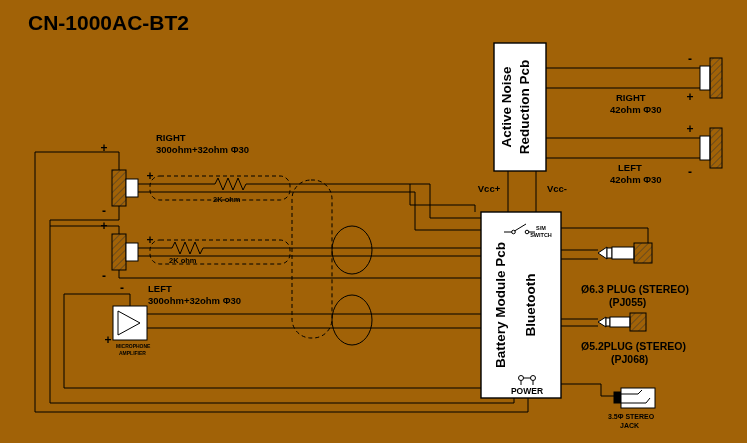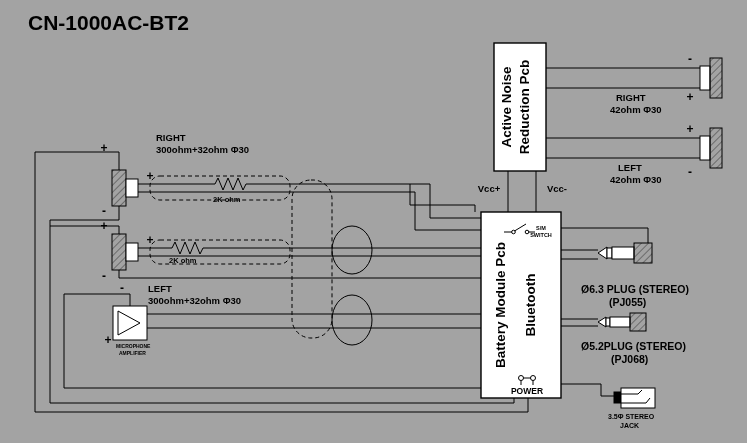--- a/index.html
+++ b/index.html
@@ -1,16 +1,16 @@
 <!DOCTYPE html>
 <html><head>
 <meta charset="utf-8">
 <style>
   html,body{margin:0;padding:0;background:#fff;}
-  .frame{position:relative;width:747px;height:443px;background:#a3a3a3;overflow:hidden;}
+  .frame{position:relative;width:747px;height:443px;background:#a16207;overflow:hidden;}
   svg{display:block;}
   svg text{fill:#000;}
   .t-title{font:bold 21px "Liberation Sans",sans-serif;}
   .t-rot{font:bold 13.5px "Liberation Sans",sans-serif;}
   .t-med{font:bold 9.5px "Liberation Sans",sans-serif;}
   .t-label{font:bold 9.5px "Liberation Sans",sans-serif;}
   .t-pol{font:bold 12px "Liberation Sans",sans-serif;}
   .t-res{font:bold 7.5px "Liberation Sans",sans-serif;}
   .t-tiny{font:bold 5.5px "Liberation Sans",sans-serif;}
   .t-tiny2{font:bold 5px "Liberation Sans",sans-serif;}

